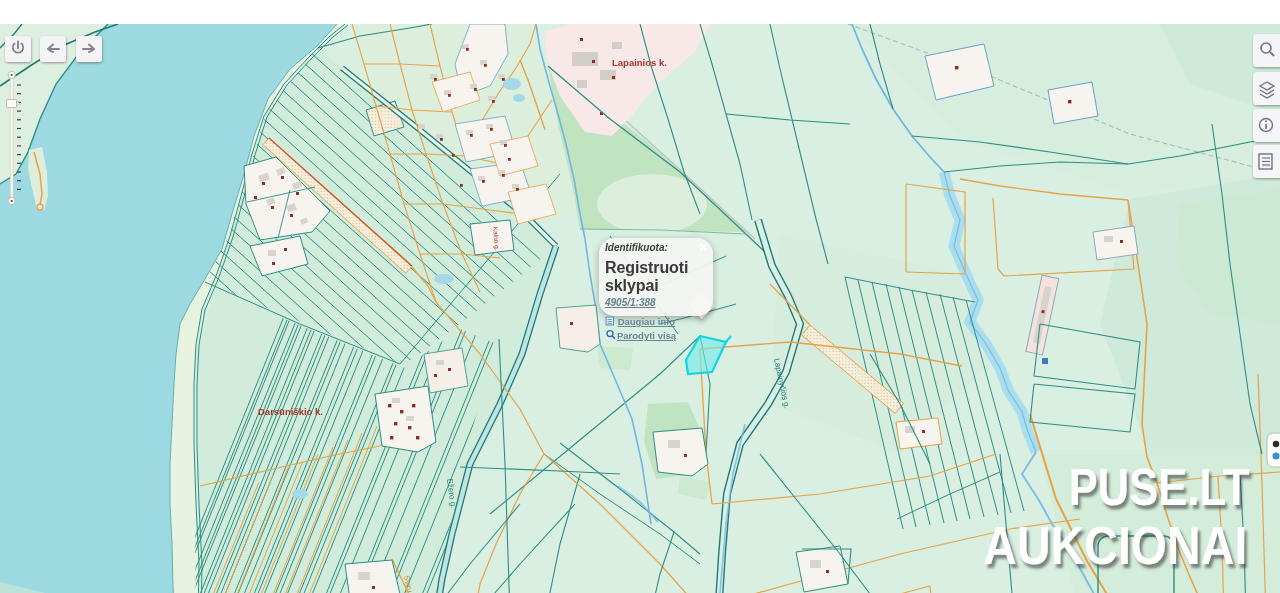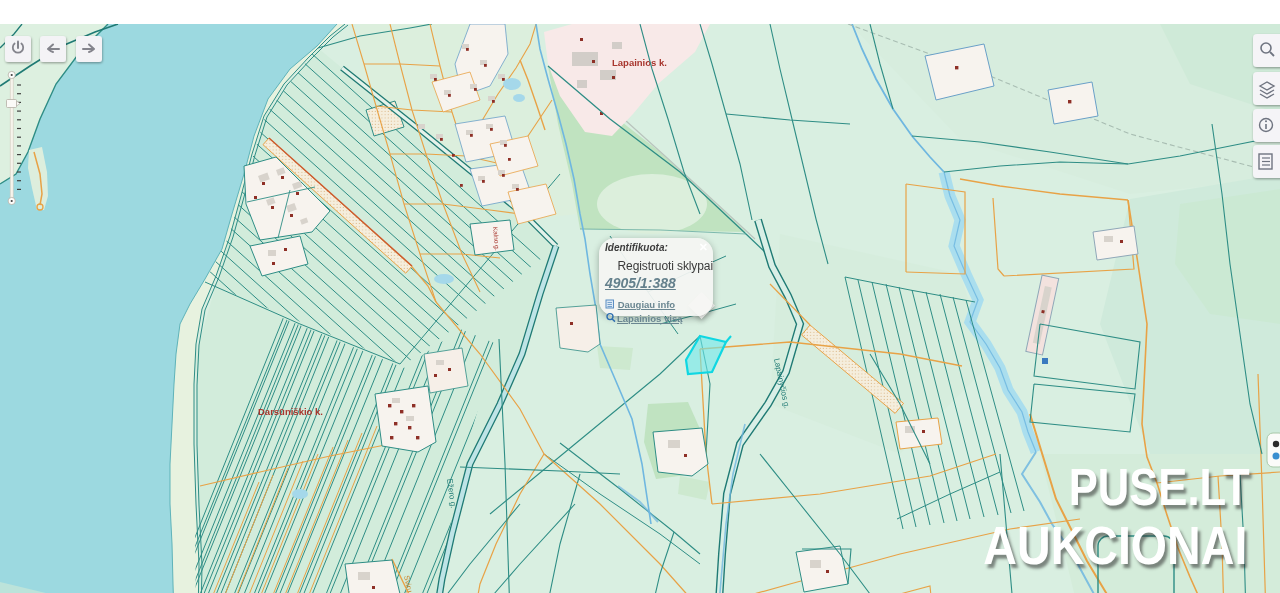--- a/index.html
+++ b/index.html
@@ -2,22 +2,22 @@
 <html><head><meta charset="utf-8">
 <style>
 html,body{margin:0;padding:0;width:1280px;height:593px;overflow:hidden;
 font-family:"Liberation Sans",sans-serif;}
 .map{position:absolute;left:0;top:0;width:1280px;height:593px;margin-top:24px;}
 .popup{position:absolute;left:599px;top:238px;width:114px;height:78px;
 background:rgba(245,245,243,0.92);border-radius:16px;box-shadow:0 2px 7px rgba(0,0,0,0.3);}
 .popup .title{font-style:italic;font-weight:bold;font-size:10px;color:#3c3c3c;padding:4px 0 0 6px;}
 .popup .close{position:absolute;right:5px;top:3px;color:#fff;font-weight:bold;font-size:11px;}
 .popup .body{padding:6px 0 0 6px;}
-.popup .head{font-weight:normal;font-size:12px;letter-spacing:-0.1px;color:#3a3a3a;text-align:right;}
-.popup .lnk{font-weight:bold;font-style:italic;font-size:14px;color:#64808c;text-decoration:underline;margin-top:2px;}
+.popup .head{font-weight:bold;font-size:16px;letter-spacing:-0.1px;color:#3a3a3a;}
+.popup .lnk{font-weight:bold;font-style:italic;font-size:10px;color:#64808c;text-decoration:underline;margin-top:2px;}
 .popup .row{margin-top:2px;font-weight:bold;font-size:9.5px;color:#6a8691;}
 .popup .row u{text-decoration:underline;}
 .popup .ric{display:inline-block;vertical-align:-1px;}
 .pointer{position:absolute;left:692px;top:296px;width:19px;height:19px;background:rgba(250,250,248,0.95);
 transform:rotate(45deg);box-shadow:2px 2px 5px rgba(0,0,0,0.25);}
 .wm{position:absolute;color:#fff;font-weight:bold;line-height:1;white-space:nowrap;
 text-shadow:3px 4px 3px rgba(45,45,45,0.55);transform-origin:right top;}
 </style></head>
 <body>
 <div class="map">
@@ -636,18 +636,18 @@
     <div class="row"><svg class="ric" width="10" height="10">
           <rect x="1" y="1" width="7.5" height="8" fill="#dce9f5" stroke="#5b8ec2" stroke-width="1"></rect>
           <line x1="2.5" y1="3.5" x2="7" y2="3.5" stroke="#5b8ec2" stroke-width="0.8"></line>
           <line x1="2.5" y1="5.5" x2="7" y2="5.5" stroke="#5b8ec2" stroke-width="0.8"></line>
           <line x1="2.5" y1="7.5" x2="7" y2="7.5" stroke="#5b8ec2" stroke-width="0.8"></line>
         </svg> <u>Daugiau info</u></div>
 
     <div class="row"><svg class="ric" width="12" height="11">
           <circle cx="5" cy="4.6" r="3" fill="none" stroke="#2f6fb0" stroke-width="1.4"></circle>
           <line x1="7.2" y1="7" x2="10" y2="9.6" stroke="#2f6fb0" stroke-width="1.5"></line>
-        </svg><u>Lapainios visą</u></div>
+        </svg><u>Parodyti visą</u></div>
   </div>
 </div>
 
 <div class="wm" id="wm1" style="top:462px;right:30px;font-size:51px;transform:scaleX(0.855);">PUSE.LT</div>
 
 <div class="wm" id="wm2" style="top:519px;right:33px;font-size:53px;transform:scaleX(0.879);">AUKCIONAI</div>
 </body></html>

